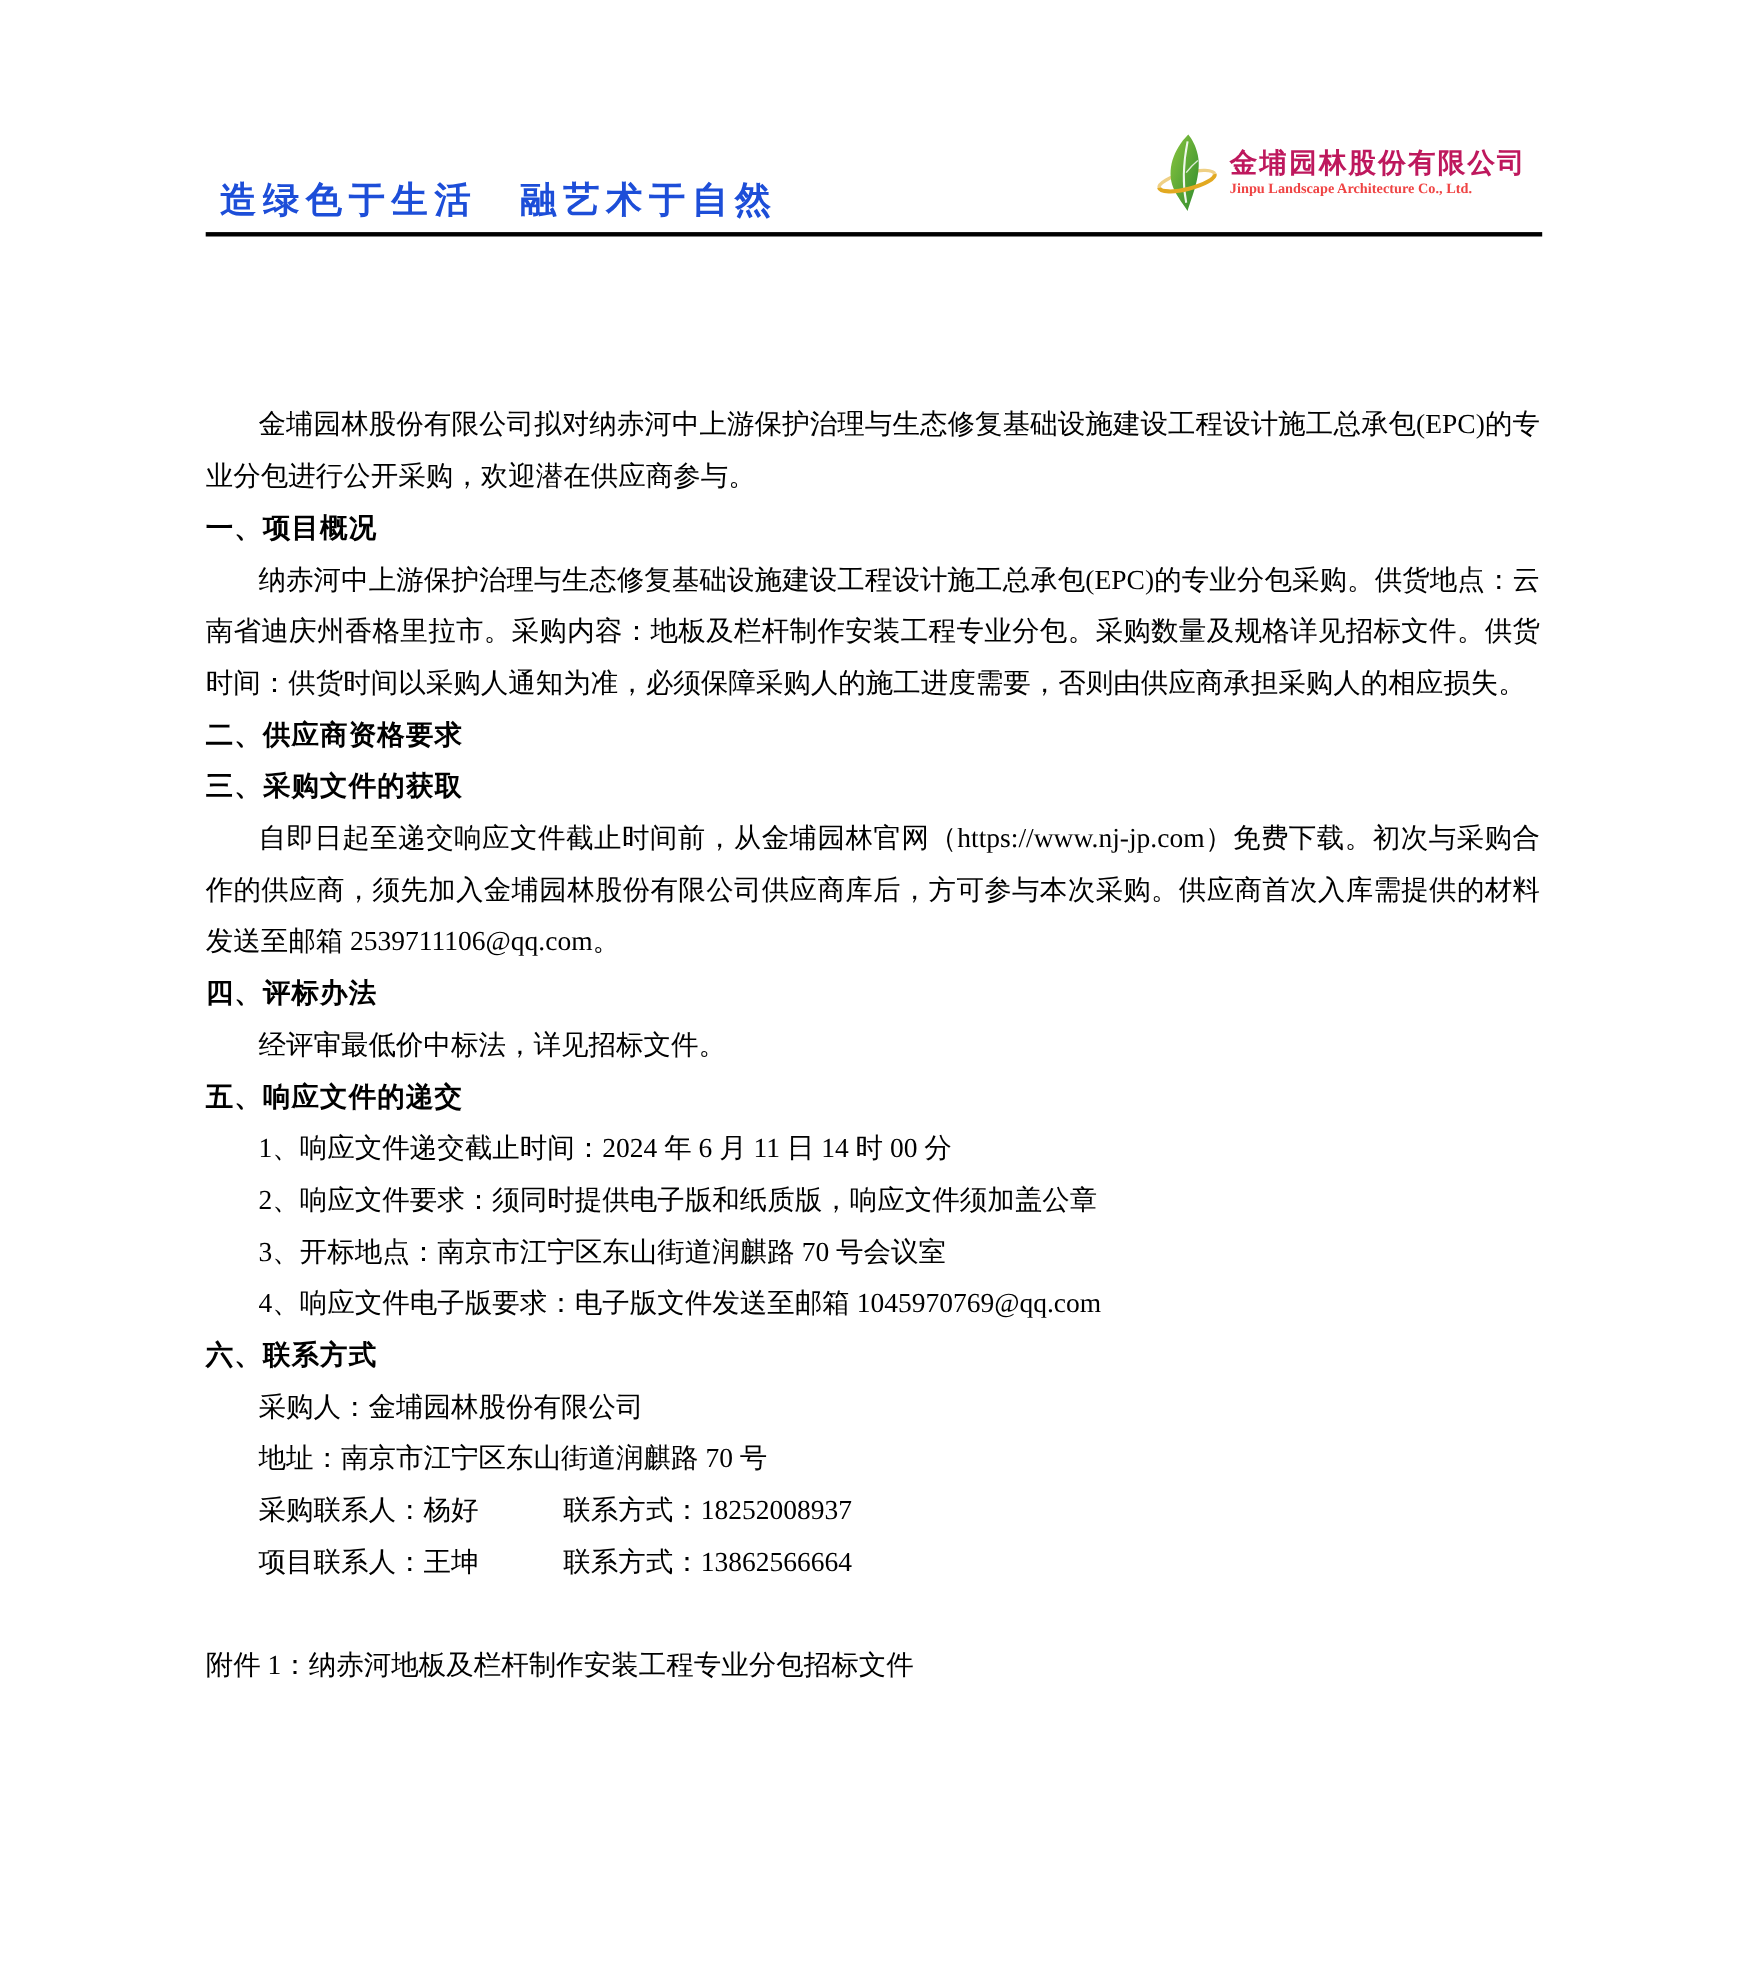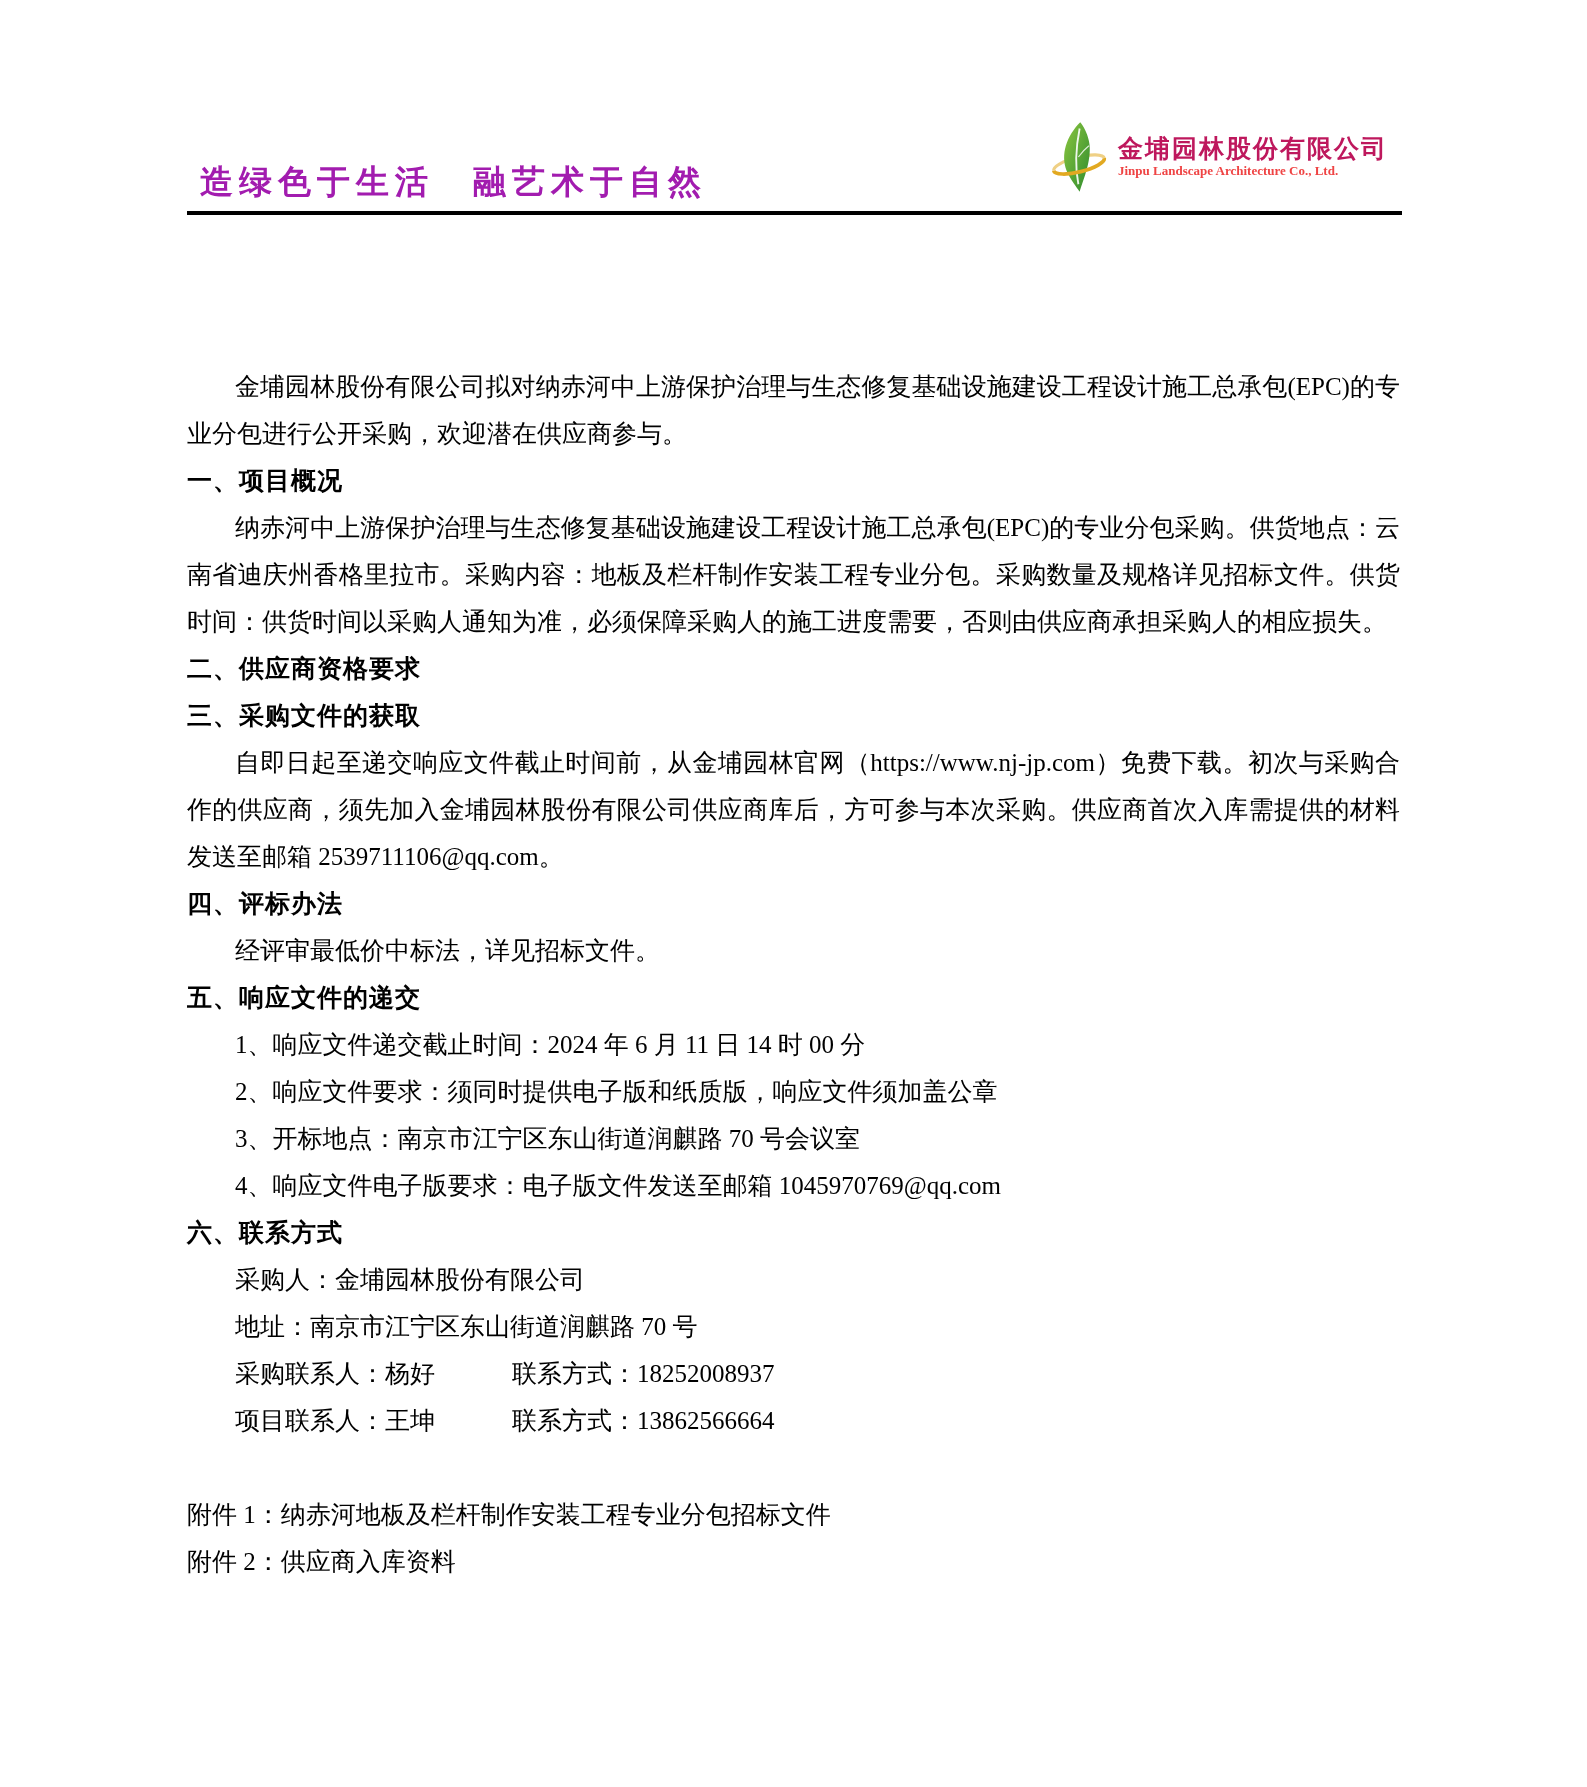--- a/index.html
+++ b/index.html
@@ -9,21 +9,21 @@
     background:#ffffff;
     color:#000;
     font-family:"Liberation Serif","DejaVu Serif",serif;
     overflow:hidden;
   }
   
   .slogan{
     position:absolute;left:200px;top:160px;
     font-family:"Liberation Sans","DejaVu Sans",sans-serif;
     font-weight:900;font-size:33px;letter-spacing:6px;
-    color:#a21caf;white-space:nowrap;
+    color:#1d4ed8;white-space:nowrap;
   }
   .logo{
     position:absolute;left:1048px;top:118px;
     display:flex;align-items:center;
   }
   .logo-mark{width:62px;height:78px;flex:0 0 auto;}
   .logo-text{margin-left:8px;}
   .logo-cn{
     font-family:"Liberation Sans","DejaVu Sans",sans-serif;
     font-weight:700;font-size:25px;letter-spacing:2px;color:#be185d;
@@ -131,17 +131,16 @@
       <span class="contact-label">采购联系人：杨好</span>
       <span>联系方式：18252008937</span>
     </div>
     <div class="contact-row">
       <span class="contact-label">项目联系人：王坤</span>
       <span>联系方式：13862566664</span>
     </div>
 
     <div class="attachments">
       <div class="attachment-line">附件 1：纳赤河地板及栏杆制作安装工程专业分包招标文件</div>
-      <div class="attachment-line">附件 2：供应商入库资料</div>
     </div>
 
   </div>
 </div>
 
 </body></html>

